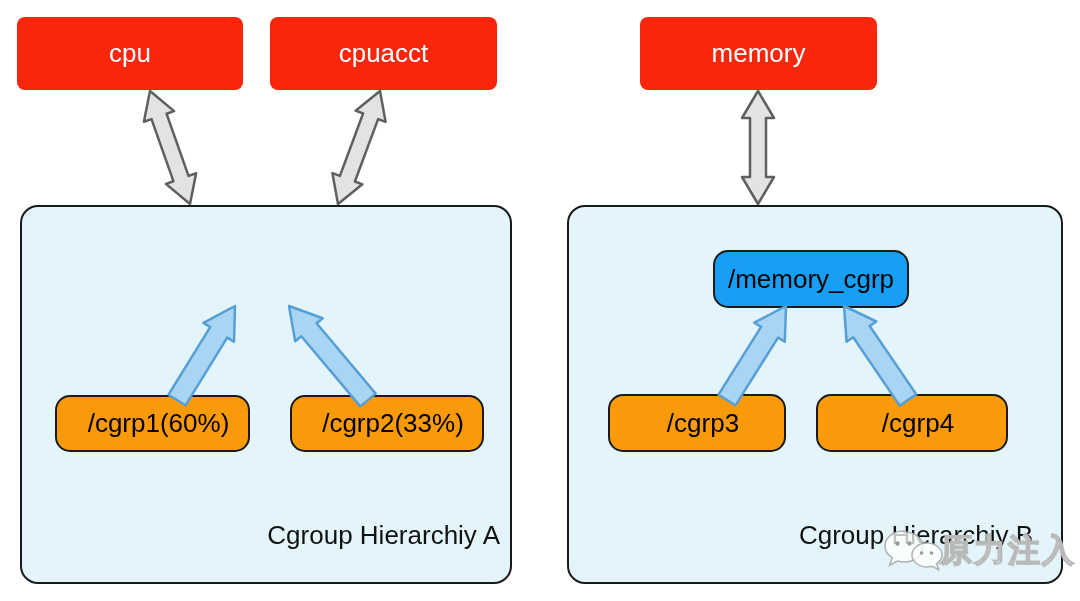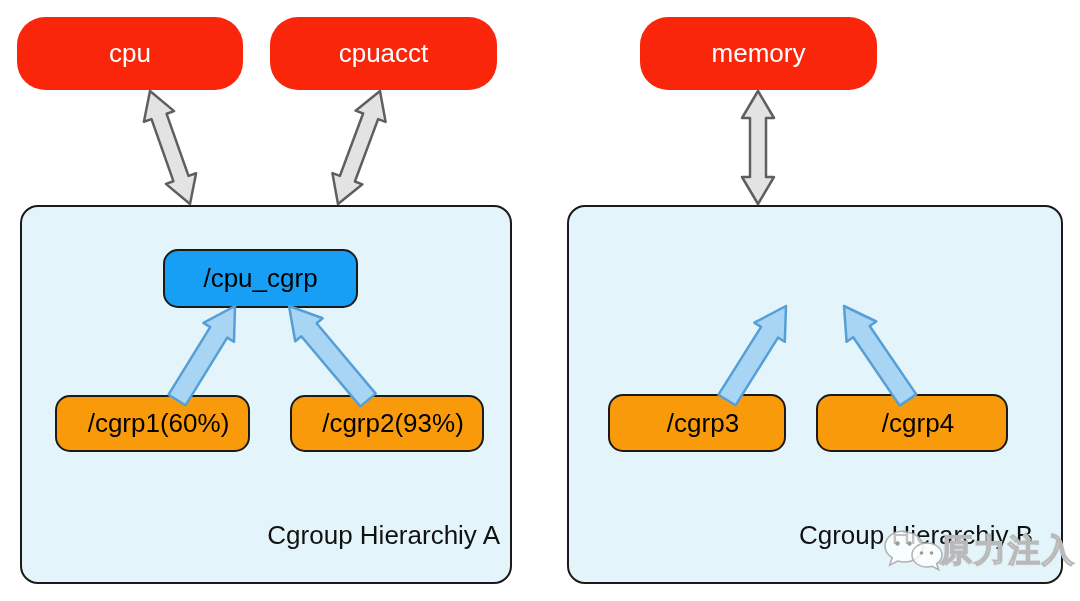--- a/index.html
+++ b/index.html
@@ -6,21 +6,21 @@
   .canvas{
     position:relative;width:1080px;height:601px;background:#fff;overflow:hidden;
     font-family:"Liberation Sans", sans-serif;
   }
   .node{
     position:absolute;display:flex;align-items:center;justify-content:center;
     box-sizing:border-box;font-size:26px;color:#000;white-space:nowrap;
   }
   .subsystem{
     background:var(--subsystem,#f9260b);
-    color:#fff;border-radius:28px;border:none;
+    color:#fff;border-radius:8px;border:none;
   }
   .hier{
     position:absolute;box-sizing:border-box;
     background:var(--container_fill,#e3f5fa);
     border:2px solid var(--container_border,#1a1a1a);
     border-radius:18px;
   }
   .root{
     background:var(--root,#169ff4);
     border:2.5px solid var(--container_border,#1a1a1a);
@@ -67,24 +67,24 @@
 
 <div class="canvas">
 
   <div class="node subsystem" style="left:17px;top:17px;width:226px;height:73px;">cpu</div>
   <div class="node subsystem" style="left:640px;top:17px;width:237px;height:73px;">memory</div>
   <div class="node subsystem" style="left:270px;top:17px;width:227px;height:73px;">cpuacct</div>
 
   <div class="hier" style="left:20px;top:205px;width:492px;height:379px;"></div>
   <div class="hier" style="left:567px;top:205px;width:496px;height:379px;"></div>
 
-  <div class="node root" style="left:163px;top:249px;width:195px;height:59px;">/cpu_cgrp</div>
+  <div class="node root" style="left:713px;top:250px;width:196px;height:58px;">/memory_cgrp</div>
 
   <div class="node child" style="left:55px;top:395px;width:195px;height:57px;">/cgrp1(60%)</div>
-  <div class="node child" style="left:290px;top:395px;width:194px;height:57px;">/cgrp2(93%)</div>
+  <div class="node child" style="left:290px;top:395px;width:194px;height:57px;">/cgrp2(33%)</div>
   <div class="node child" style="left:608px;top:394px;width:178px;height:58px;">/cgrp3</div>
   <div class="node child" style="left:816px;top:394px;width:192px;height:58px;">/cgrp4</div>
 
   <div class="caption" style="right:580px;top:520px;">Cgroup Hierarchiy A</div>
   <div class="caption" style="right:47px;top:520px;">Cgroup Hierarchiy B</div>
 
   <svg class="overlay" viewBox="0 0 1080 601" xmlns="http://www.w3.org/2000/svg">
     <g id="arrows">
         <polygon points="150.0,91.0 143.9,121.8 151.5,119.1 173.4,181.2 165.9,183.9 190.0,204.0 196.1,173.2 188.5,175.9 166.6,113.8 174.1,111.1" class="arrow-gray"></polygon>
         <polygon points="380.0,91.0 355.6,110.7 363.1,113.5 339.9,175.9 332.4,173.1 338.0,204.0 362.4,184.3 354.9,181.5 378.1,119.1 385.6,121.9" class="arrow-gray"></polygon>

